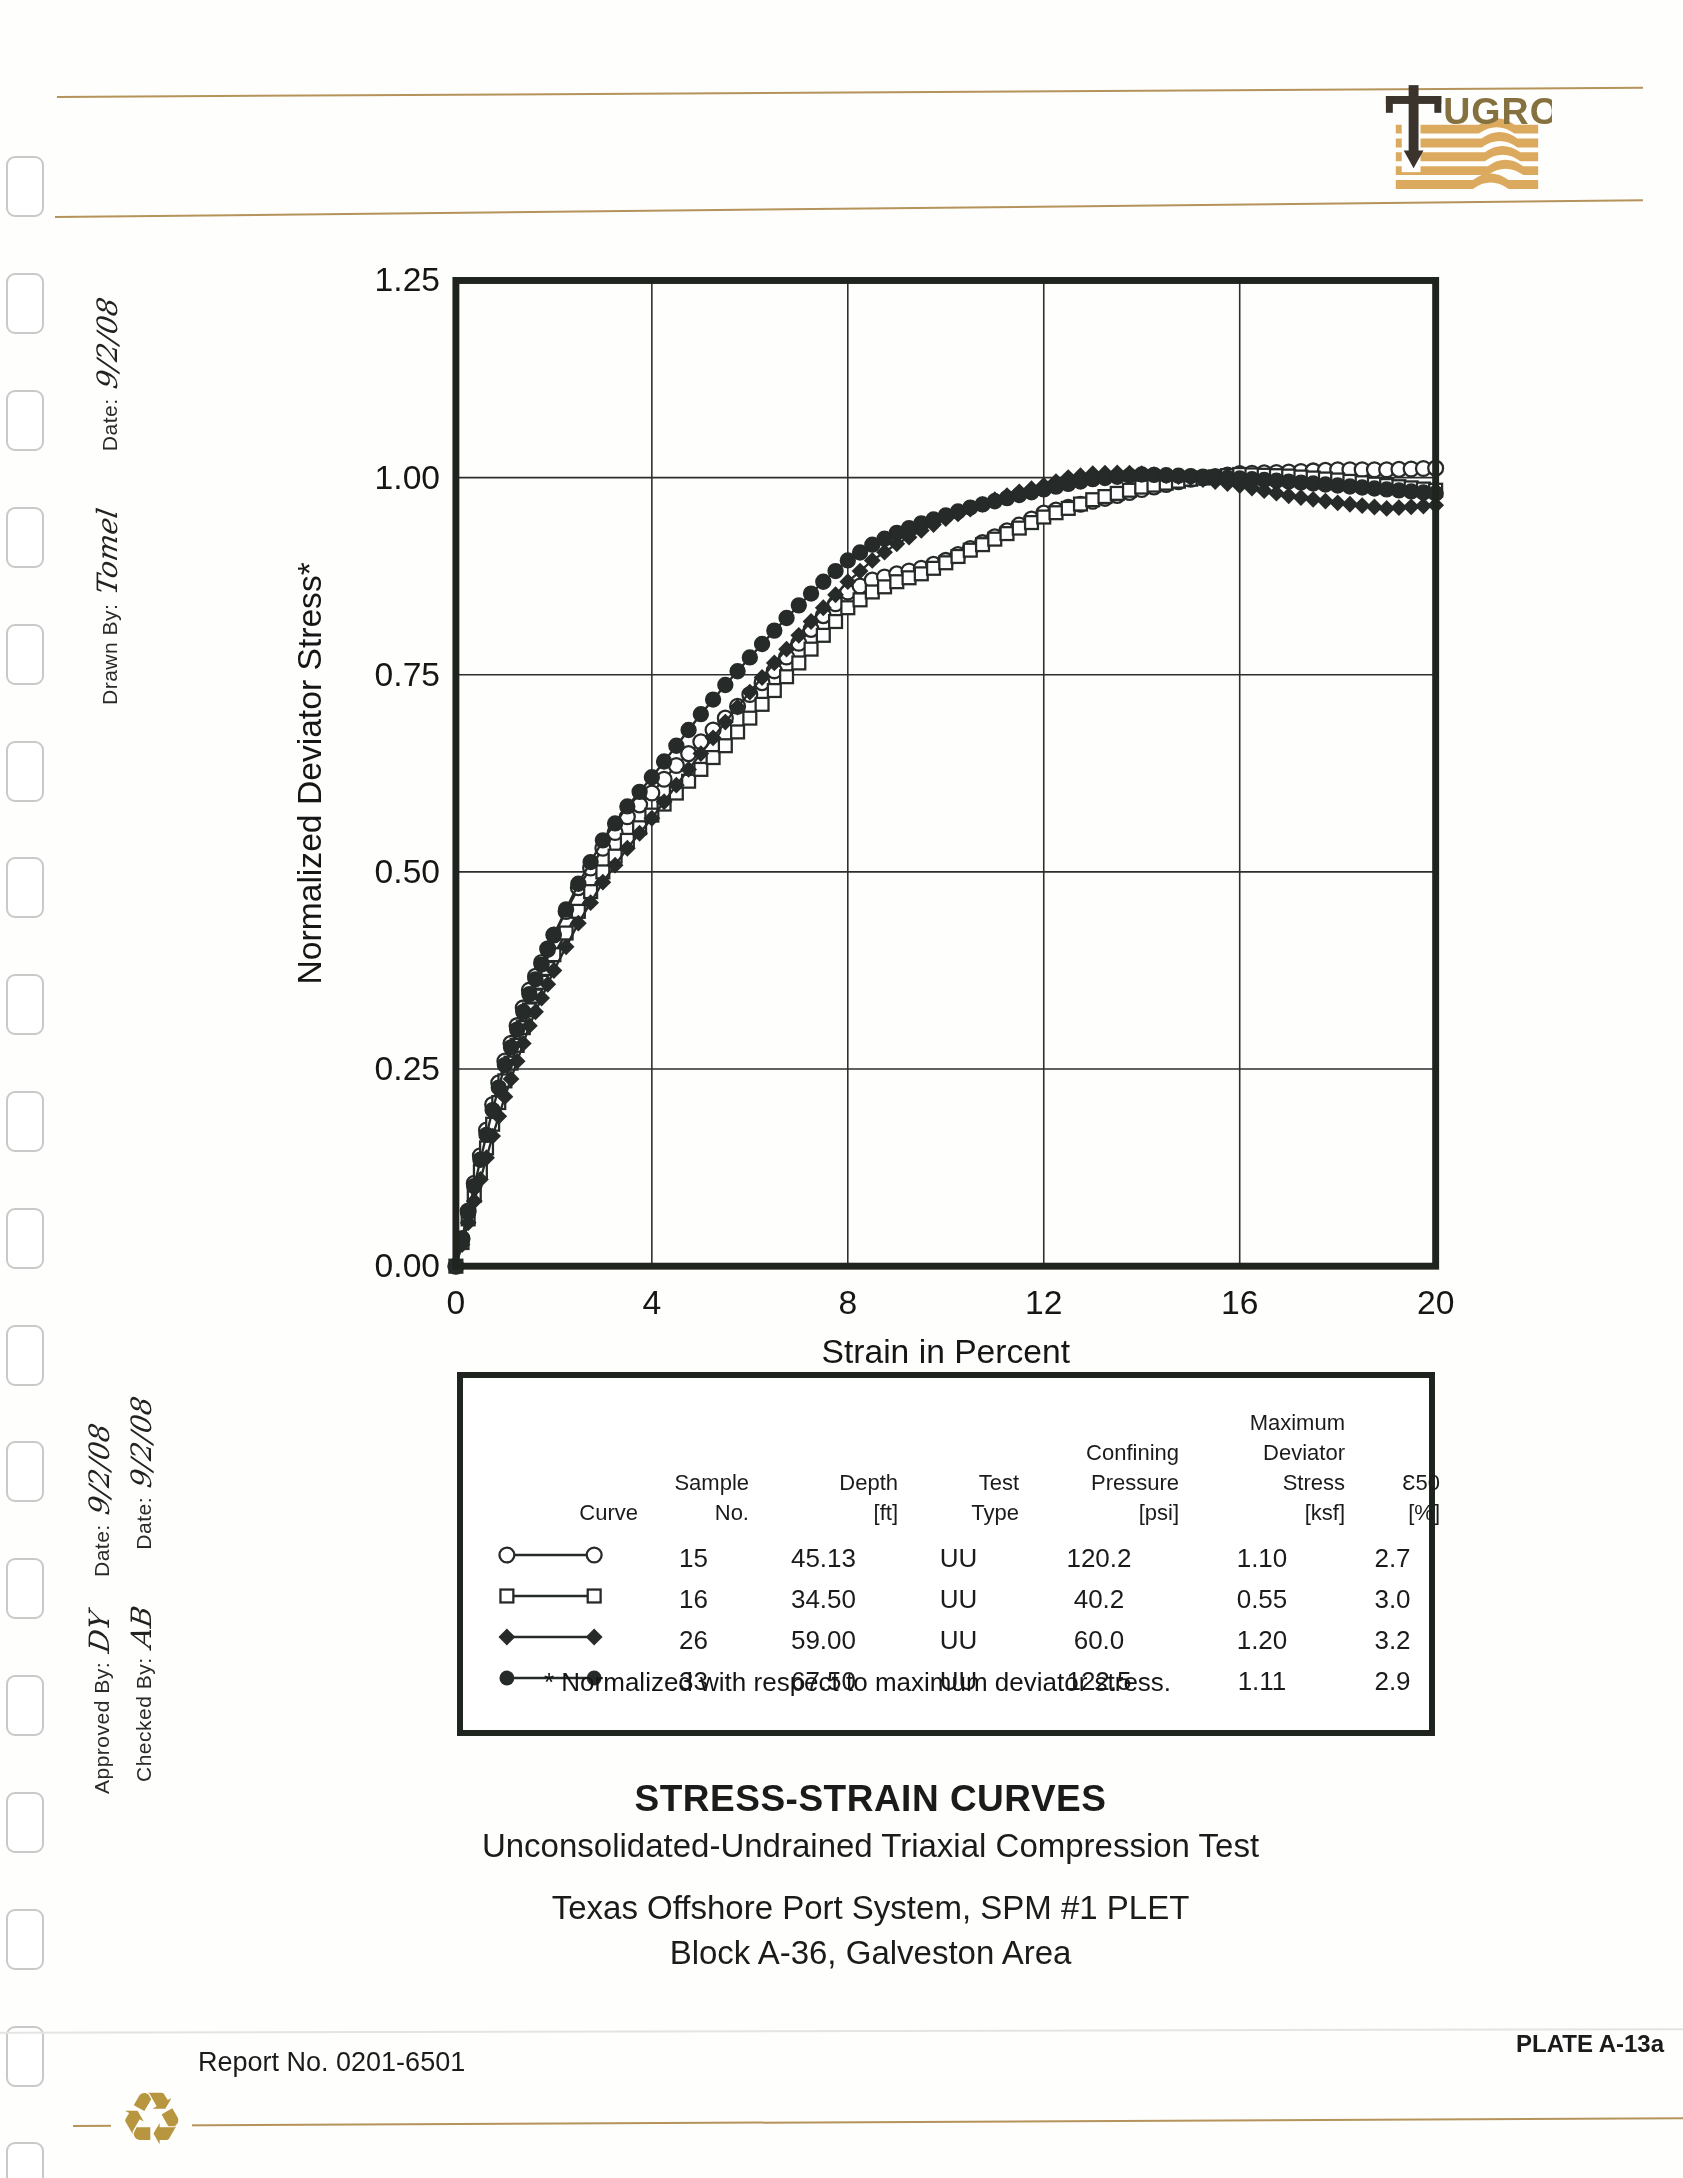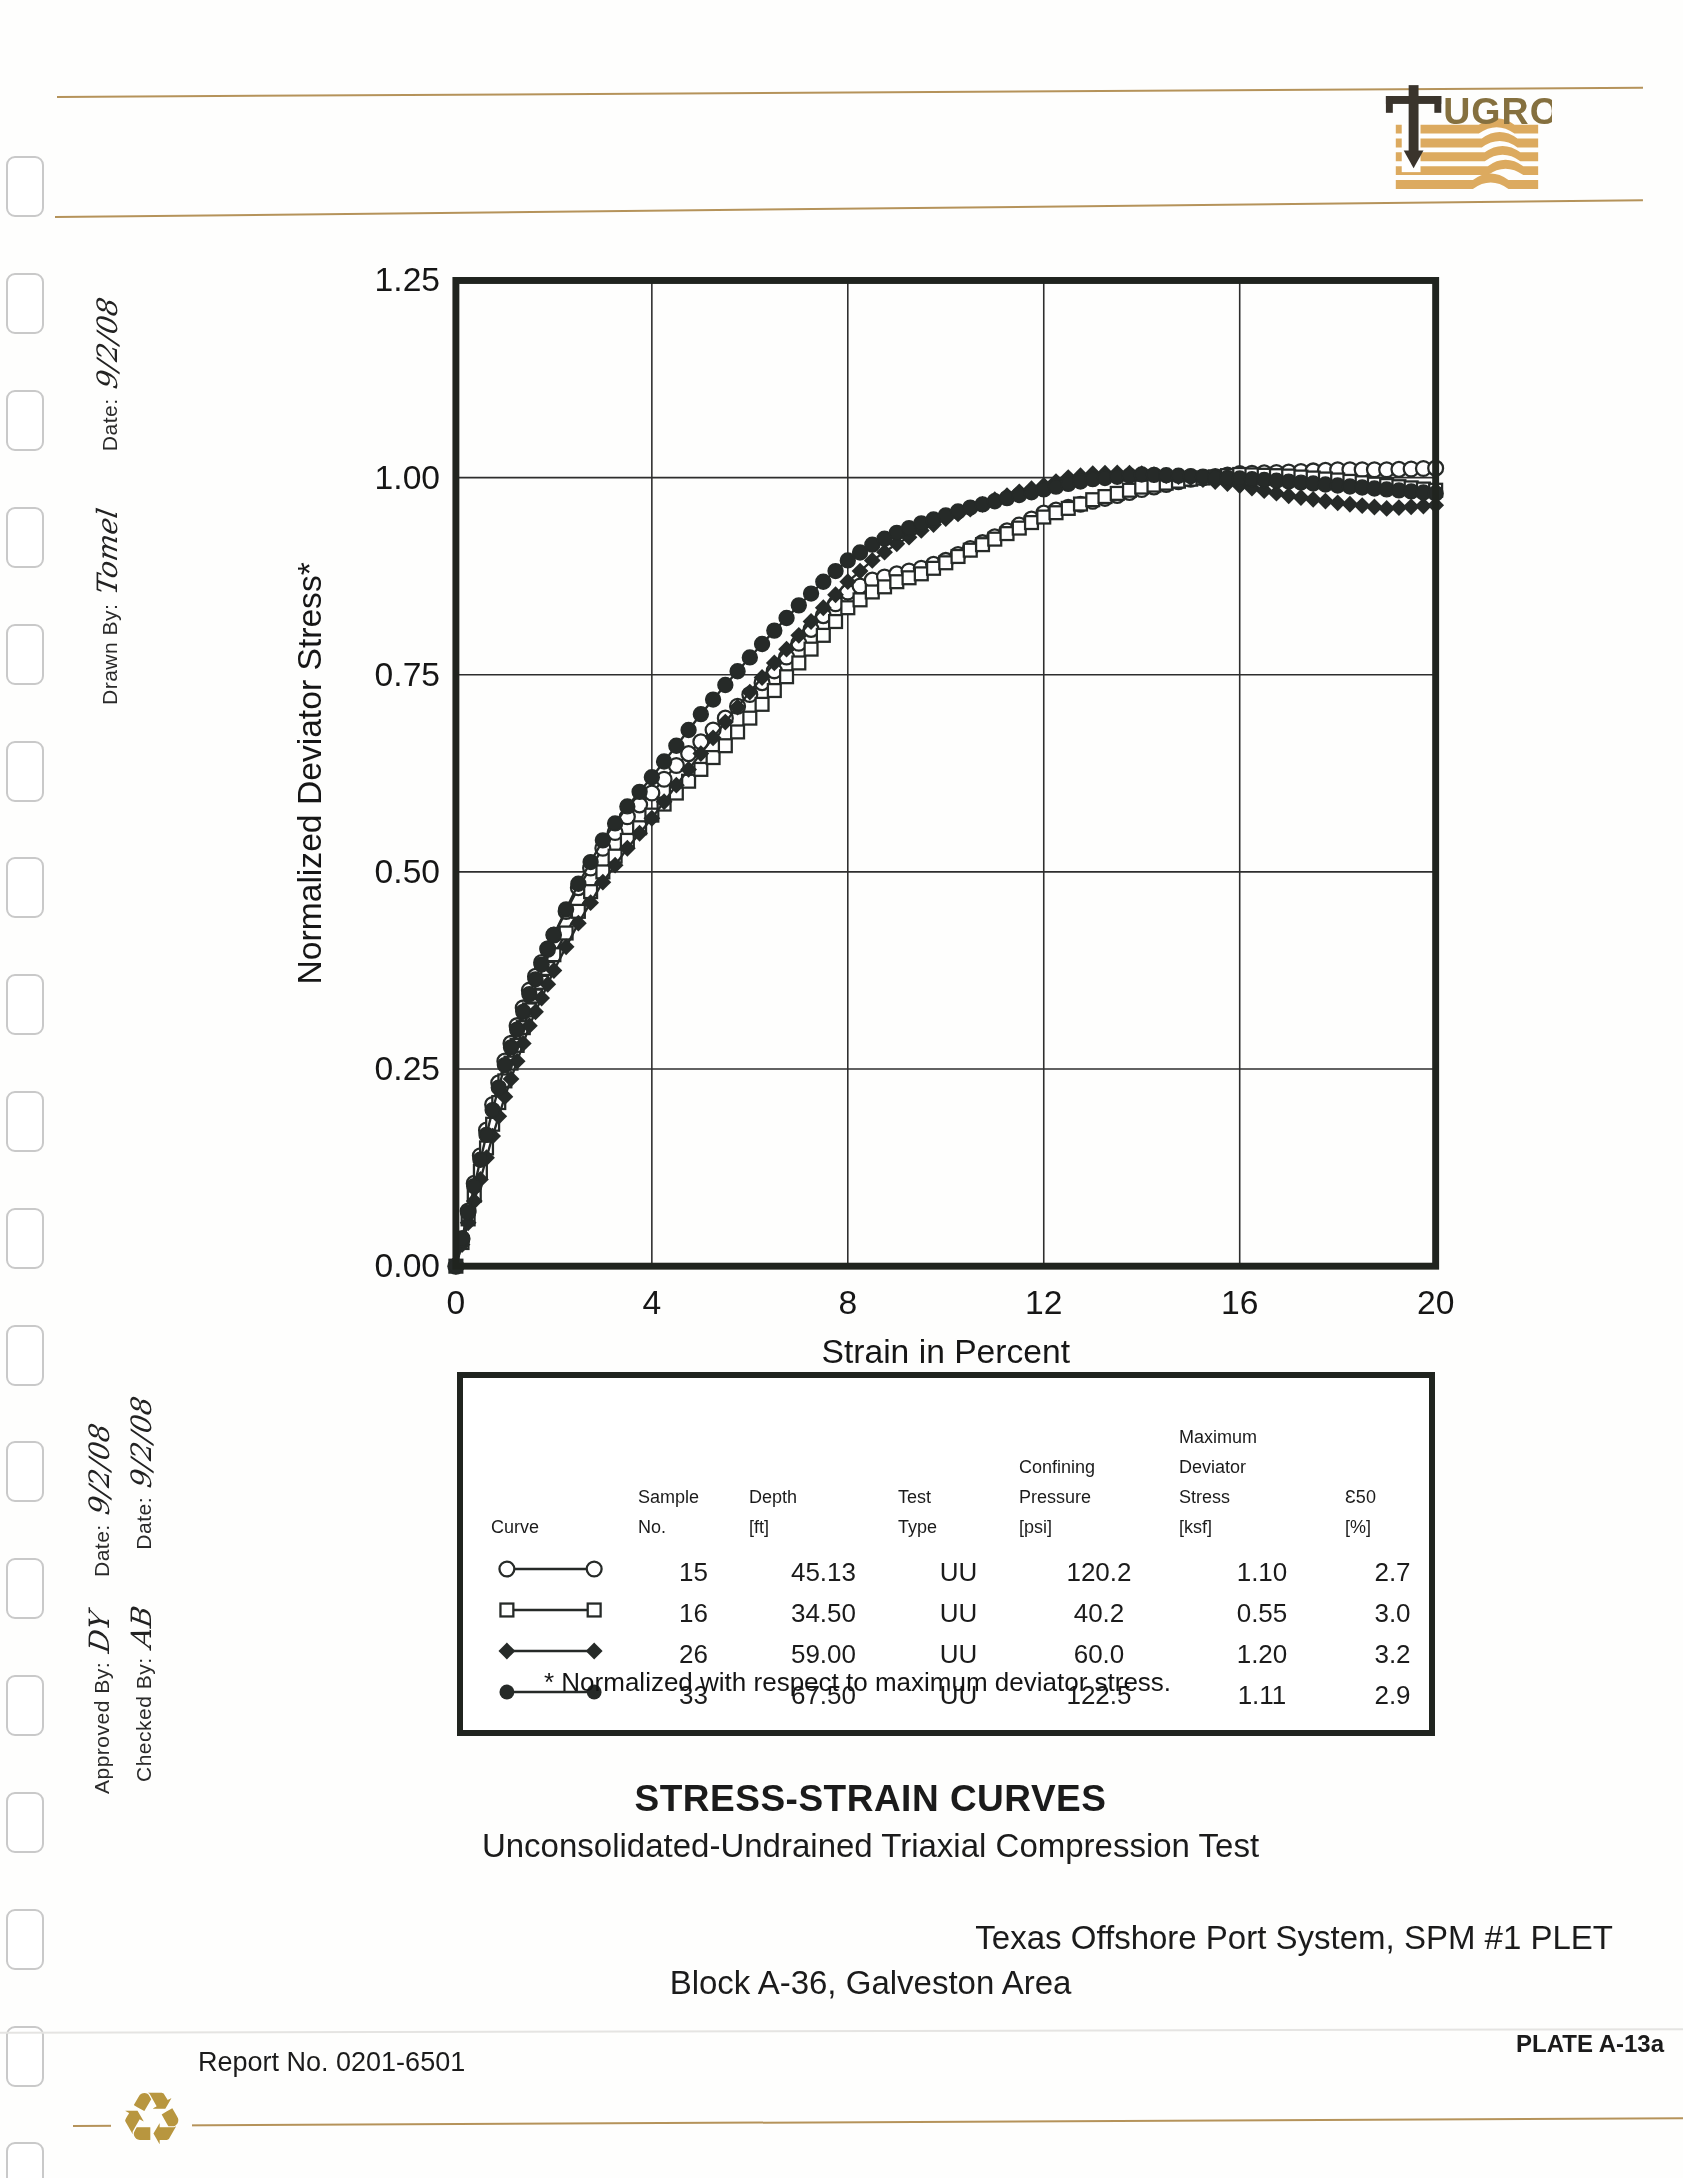--- a/index.html
+++ b/index.html
@@ -32,36 +32,35 @@
   .legend-box{
     position:absolute;left:457px;top:1372px;width:978px;height:364px;
     border:6px solid #20241f;background:#fff;box-sizing:border-box;
   }
   .legend-grid{
     display:grid;
     grid-template-columns:147px 111px 149px 121px 160px 166px 95px;
     margin:30px 0 0 28px;align-items:end;
   }
   .legend-grid .h{
-    font-size:18px;text-align:left;white-space:pre-line;line-height:30px;
+    font-size:22px;text-align:right;white-space:pre-line;line-height:30px;
     padding-bottom:10px;
-    margin-top:14px;
   }
   .legend-grid .c{
     font-size:26px;text-align:center;height:41px;line-height:41px;
   }
   .legend-grid .mcell{text-align:left;padding-left:4px;}
   .legend-footnote{
     position:absolute;left:81px;top:289px;font-size:26px;color:#141414;
   }
   
   .titles{position:absolute;left:128px;width:1485px;text-align:center;}
   .t-main{font-size:37px;font-weight:bold;letter-spacing:0.5px;}
   .t-sub{font-size:33px;margin-top:7px;}
-  .t-proj{font-size:33px;margin-top:54px;text-align:right;}
+  .t-proj{font-size:33px;margin-top:24px;}
   .t-loc{font-size:33px;margin-top:7px;}
   .footer-report{position:absolute;left:198px;top:2047px;font-size:27px;}
   .footer-plate{position:absolute;left:1516px;top:2030px;font-size:24px;font-weight:bold;}
   .recycle{
     position:absolute;left:111px;top:2077px;font-size:73px;line-height:83px;
     color:#b8963f;background:#fefefd;padding:0 8px;
   }
   .page-edge{position:absolute;left:0;top:2030px;width:1683px;height:2px;background:#e5e4e2;transform:rotate(-0.12deg);}
   svg text{font-family:"Liberation Sans",sans-serif;}
 </style>

